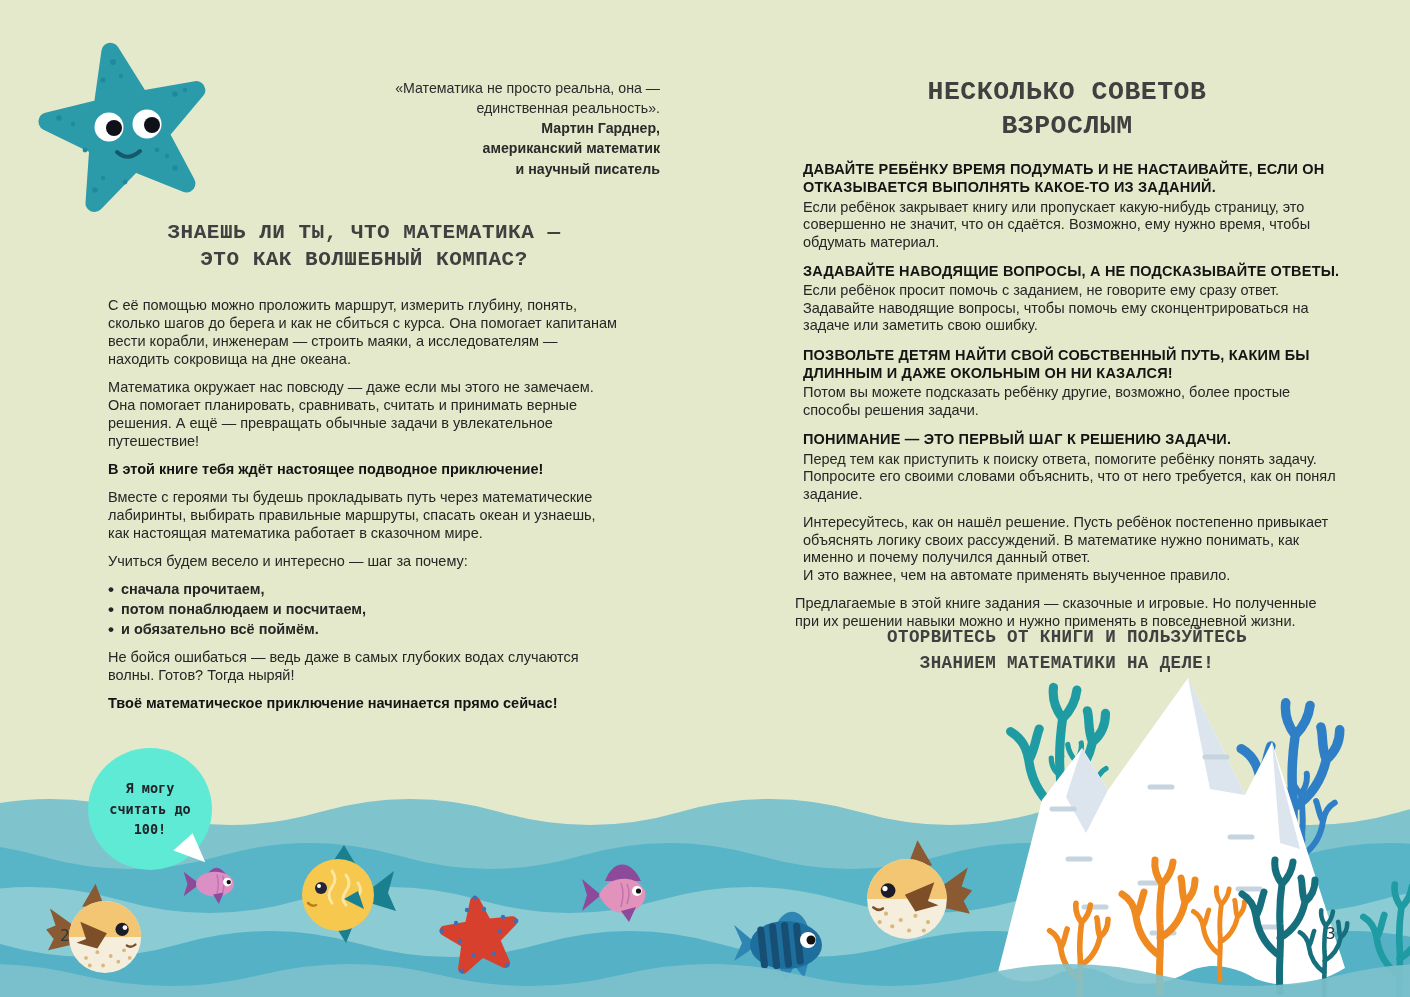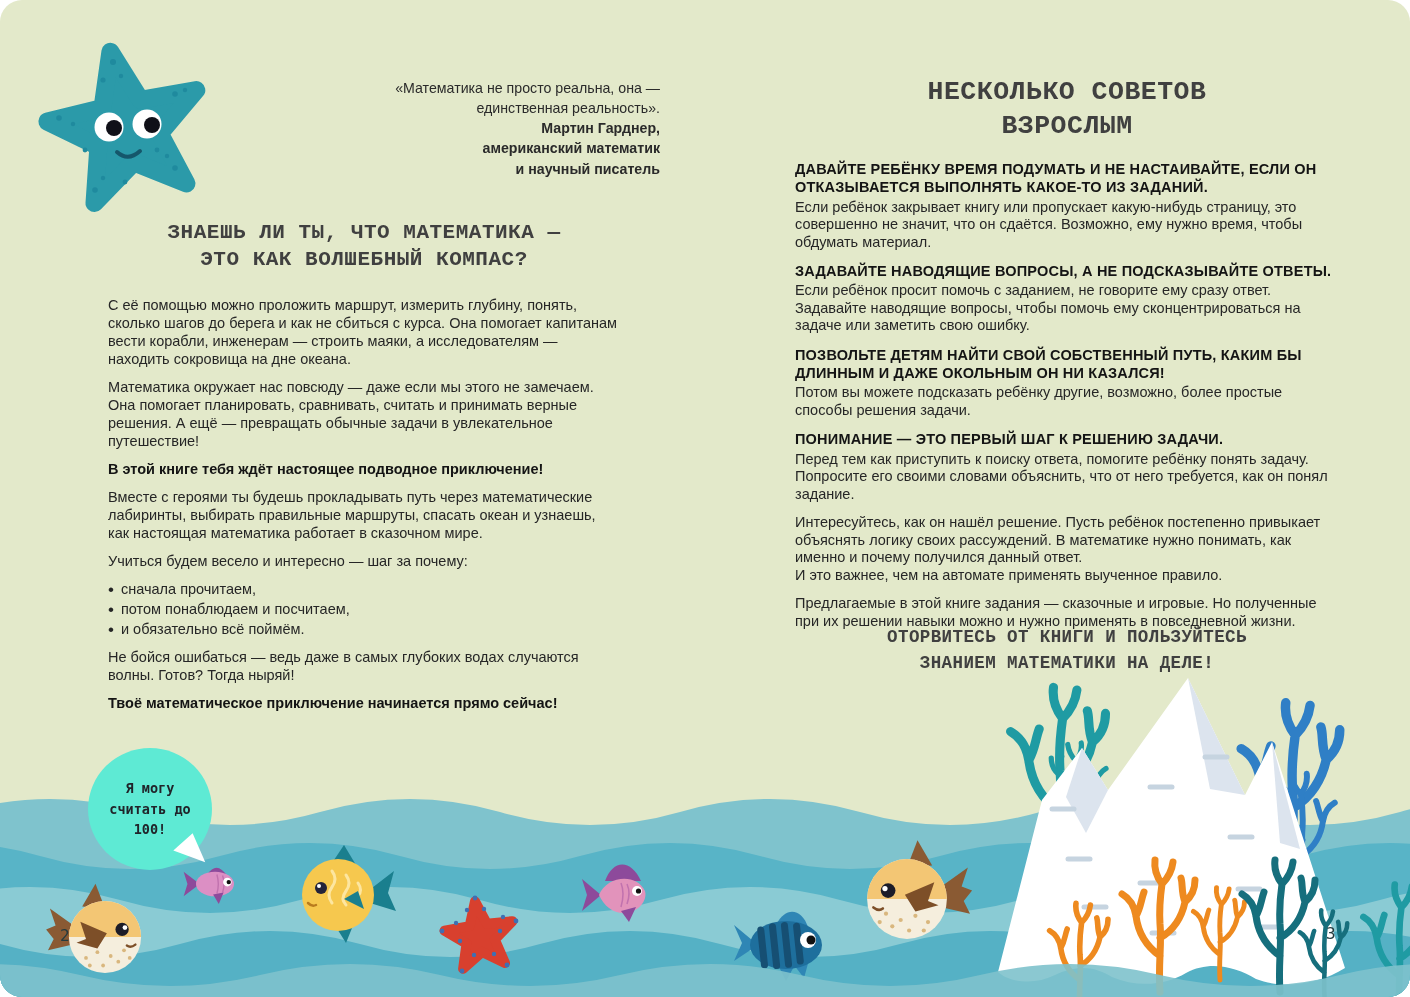--- a/index.html
+++ b/index.html
@@ -4,45 +4,44 @@
 <style>
   html,body{margin:0;padding:0;}
   body{background:#ffffff;}
   .spread{
     position:relative;
     width:1410px;height:997px;
     background:#e3e9ca;
     overflow:hidden;
     font-family:"Liberation Sans",sans-serif;
     color:#262626;
-    border-radius:22px;
   }
   
   .display{font-family:Liberation Mono, monospace;font-weight:bold;color:#404040;}
   .quote{
     position:absolute;left:340px;top:78px;width:320px;
     text-align:right;font-size:14.2px;line-height:1.42;color:#2a2a2a;
   }
   .quote .attr{font-weight:bold;}
   .h-left{
     position:absolute;left:104px;top:220px;width:520px;
     text-align:center;font-size:21px;line-height:1.28;letter-spacing:.5px;
   }
   .h-right{
     position:absolute;left:793px;top:76px;width:548px;
     text-align:center;font-size:26.5px;line-height:1.28;letter-spacing:.5px;
   }
   .col-left{position:absolute;left:108px;top:296px;width:512px;font-size:14.5px;line-height:18px;}
   .col-right{position:absolute;left:795px;top:160px;width:548px;font-size:14.5px;line-height:17.5px;}
   .body-p{margin:0 0 10px 0;}
   .body-p.bold{font-weight:bold;color:#141414;}
-  ul.bullets{list-style:none;margin:0 0 10px 0;padding:0;}
+  ul.bullets{list-style:none;margin:0 0 10px 0;padding:0;font-weight:bold;}
   ul.bullets li{margin:0 0 2px 0;}
   ul.bullets li::before{content:"\2022";font-size:17px;margin-right:7px;position:relative;top:1px;}
-  .tip{margin:0 0 11px 0;}
+  .tip{margin:0 0 11px 8px;}
   .tip-title{margin:0 0 2px 0;font-weight:bold;color:#141414;line-height:1.26;letter-spacing:.2px;}
   .tip-body{margin:0;white-space:pre-line;}
   .closing{margin:2px 0 0 0;}
   .cta{
     position:absolute;left:793px;top:624px;width:548px;
     text-align:center;font-size:17.5px;line-height:1.5;letter-spacing:.4px;
   }
   .pagenum{
     position:absolute;z-index:6;
     font-family:"DejaVu Sans Mono",monospace;

